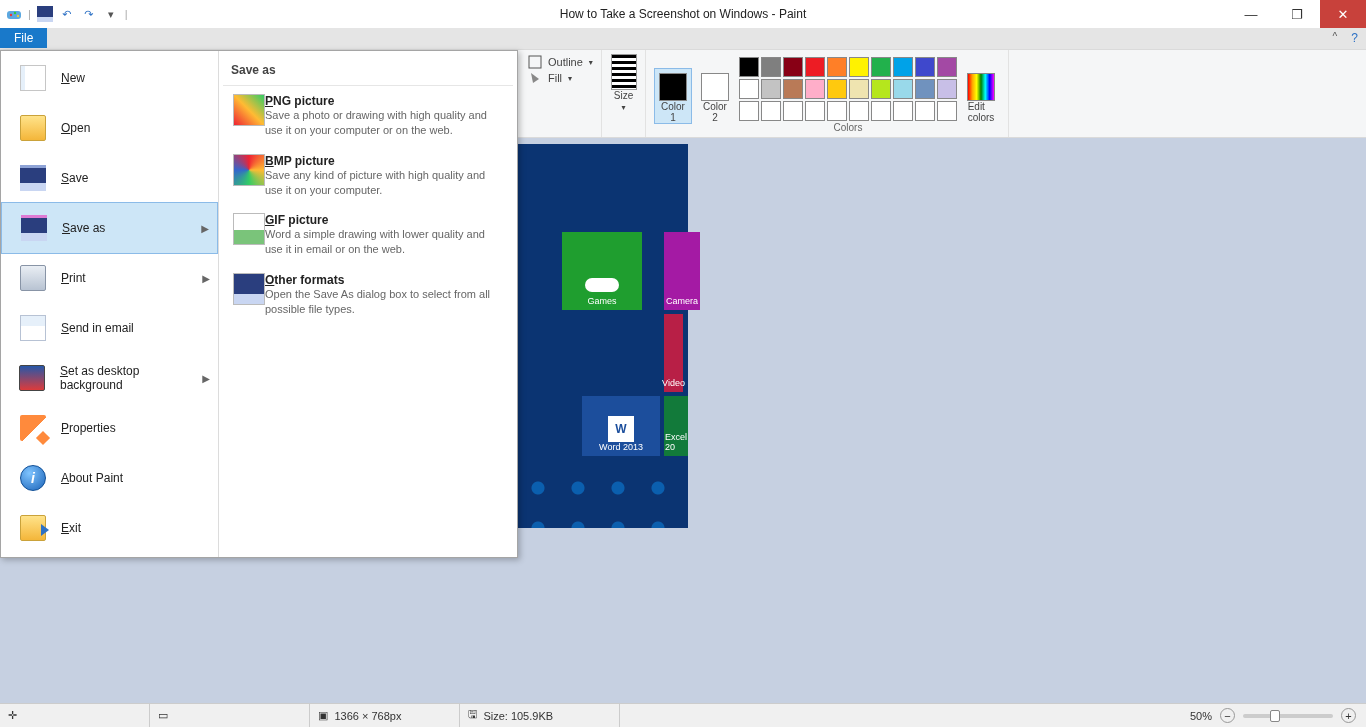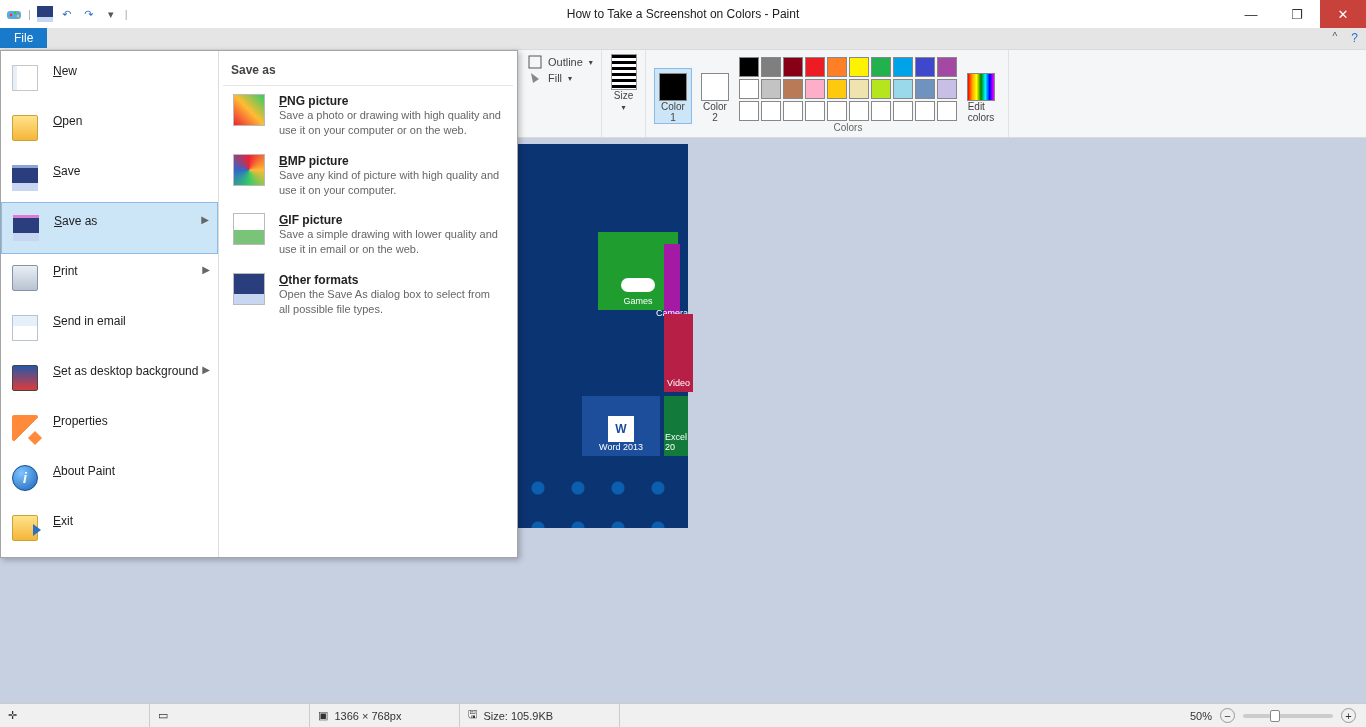--- a/index.html
+++ b/index.html
@@ -26,27 +26,27 @@
   .canvasArea { position:absolute; left:0; top:138px; right:0; bottom:24px; background:#c6d0e1; }
   .canvas { position:absolute; left:6px; top:6px; width:682px; height:384px; background:#0b3472; }
   .tile { position:absolute; display:flex; flex-direction:column; align-items:center; justify-content:flex-end; color:#fff; font-size:9px; padding:4px; }
   .statusbar { position:absolute; left:0; right:0; bottom:0; height:24px; background:#f0f0f0; border-top:1px solid #ccc; display:flex; align-items:center; font-size:11px; color:#333; }
   .scell { border-right:1px solid #ccc; height:100%; display:flex; align-items:center; padding:0 8px; gap:6px; }
   .zoom { margin-left:auto; display:flex; align-items:center; gap:8px; padding:0 10px; }
   .slider { width:90px; height:4px; background:#ccc; position:relative; border-radius:2px; }
   .slider .thumb { position:absolute; left:30%; top:-4px; width:10px; height:12px; background:#fff; border:1px solid #888; border-radius:2px; }
   .filemenu { position:absolute; left:0; top:50px; width:518px; height:508px; background:#fff; border:1px solid #a5a5a5; box-shadow:2px 2px 6px rgba(0,0,0,.25); display:flex; z-index:100; }
   .fm-left { width:218px; border-right:1px solid #dcdcdc; padding:2px 0; }
-  .fm-item { display:flex; align-items:flex-start; gap:14px; padding:11px 10px; font-size:12px; color:#222; position:relative; }
+  .fm-item { display:flex; align-items:center; gap:14px; padding:11px 18px; font-size:12px; color:#222; position:relative; }
   .fm-item.hov { background:#cde6f7; border:1px solid #8bbbe8; margin:-1px 0; }
   .fm-item .arrow { position:absolute; right:8px; color:#666; font-size:10px; }
   .fm-ic { width:28px; height:28px; display:flex; align-items:center; justify-content:center; }
   .fm-right { flex:1; padding:8px 4px; }
   .fm-rhdr { font-size:12px; font-weight:600; color:#444; padding:4px 8px 8px; border-bottom:1px solid #e6e6e6; }
-  .sa-item { display:flex; gap:14px; padding:8px 10px; }
+  .sa-item { display:flex; padding:8px 10px; }
   .sa-item.hov { background:#cde6f7; border:1px solid #8bbbe8; margin:-1px 0; }
   .sa-ic { width:32px; height:32px; flex-shrink:0; display:flex; align-items:center; justify-content:center; border:1px solid #bbb; }
   .sa-title { font-size:12px; font-weight:600; color:#222; }
   .sa-desc { font-size:11px; color:#666; line-height:1.35; }
   
   .ic-new     { background:#fff; border:1px solid #c6c6c6; box-shadow:inset 4px 0 0 #e6f0fa; }
   .ic-open    { background:linear-gradient(#ffe38a,#f4b63a); border:1px solid #caa23a; border-radius:2px; }
   .ic-save    { background:#2a3e7e; box-shadow:inset 0 -8px 0 #c9d6f2, inset 0 3px 0 #8ea3d6; }
   .ic-saveas  { background:#2a3e7e; box-shadow:inset 0 -8px 0 #c9d6f2, inset 0 3px 0 #de7bd4; }
   .ic-print   { background:linear-gradient(#e9eef4,#b8c3d2); border:1px solid #8894a6; border-radius:2px; }
@@ -73,21 +73,21 @@
           <circle cx="12" cy="10" r="1.2" fill="#ec3"></circle>
         </svg>
       </span>
     <span style="color:#aaa">|</span>
     <span class="ic" style="background:#2a3e7e;box-shadow:inset 0 -5px 0 #c9d6f2"></span>
     <span class="ic" style="color:#2d71c5">↶</span>
     <span class="ic" style="color:#2d71c5">↷</span>
     <span class="ic" style="color:#555">▾</span>
     <span style="color:#aaa">|</span>
   </div>
-  <div class="title">How to Take a Screenshot on Colors - Paint</div>
+  <div class="title">How to Take a Screenshot on Windows - Paint</div>
   <div class="winbtns">
     <div class="winbtn">—</div>
     <div class="winbtn">❐</div>
     <div class="winbtn close">✕</div>
   </div>
 </div>
 
 <div class="tabbar">
   <span class="filetab">File</span>
   <span style="float:right;padding:3px 8px;color:#2d71c5;font-size:12px">?</span>
@@ -164,30 +164,30 @@
     <div class="colorbtn">
       <div class="colorbox" style="background:linear-gradient(90deg,red,orange,yellow,green,cyan,blue,magenta)"></div>
       <span style="white-space:pre;text-align:left">Edit
 colors</span>
     </div>
   </div>
 </div>
 
 <div class="canvasArea">
   <div class="canvas">
-    <div class="tile" style="left:592px;top:88px;width:80px;height:78px;background:#1f9e2f">
+    <div class="tile" style="left:556px;top:88px;width:80px;height:78px;background:#1f9e2f">
         <svg width="34" height="22">
           <rect x="0" y="4" width="34" height="14" rx="7" fill="#fff"></rect>
         </svg>
         <span>Games</span>
       </div>
-    <div class="tile" style="left:658px;top:100px;width:16px;height:78px;background:#a41aa4">
+    <div class="tile" style="left:658px;top:88px;width:36px;height:78px;background:#a41aa4">
         <span>Camera</span>
       </div>
-    <div class="tile" style="left:658px;top:170px;width:29px;height:78px;background:#b81f46">
+    <div class="tile" style="left:658px;top:170px;width:19px;height:78px;background:#b81f46">
         <span>Video</span>
       </div>
     <div class="tile" style="left:576px;top:252px;width:78px;height:60px;background:#1c4e9c">
         <div style="width:26px;height:26px;background:#fff;color:#1c4e9c;font-weight:700;display:flex;align-items:center;justify-content:center;font-size:12px">W</div>
         <span>Word 2013</span>
       </div>
     <div class="tile" style="left:658px;top:252px;width:24px;height:60px;background:#127a3a">
         <span>Excel 20</span>
       </div>
     <div style="position:absolute;left:520px;top:312px;right:0;bottom:0;background:radial-gradient(circle at 30% 80%,#0b5fae 6px,transparent 7px) 0 0/40px 40px,#0b3472"></div>
@@ -274,21 +274,21 @@
           <div class="sa-ic" style="background:conic-gradient(#e23,#fb3,#3c6,#36c,#e23)"></div>
           <div>
             <div class="sa-title"><span class="u">B</span>MP picture</div>
             <div class="sa-desc">Save any kind of picture with high quality and use it on your computer.</div>
           </div>
         </div>
         <div class="sa-item">
           <div class="sa-ic" style="background:linear-gradient(#fff 55%,#7ac47a 55%)"></div>
           <div>
             <div class="sa-title"><span class="u">G</span>IF picture</div>
-            <div class="sa-desc">Save a simple drawing with lower quality and use it in email or on the web.</div>
+            <div class="sa-desc">Word a simple drawing with lower quality and use it in email or on the web.</div>
           </div>
         </div>
         <div class="sa-item">
           <div class="sa-ic" style="background:#2a3e7e;box-shadow:inset 0 -10px 0 #c9d6f2"></div>
           <div>
             <div class="sa-title"><span class="u">O</span>ther formats</div>
             <div class="sa-desc">Open the Save As dialog box to select from all possible file types.</div>
           </div>
         </div>
       </div>

